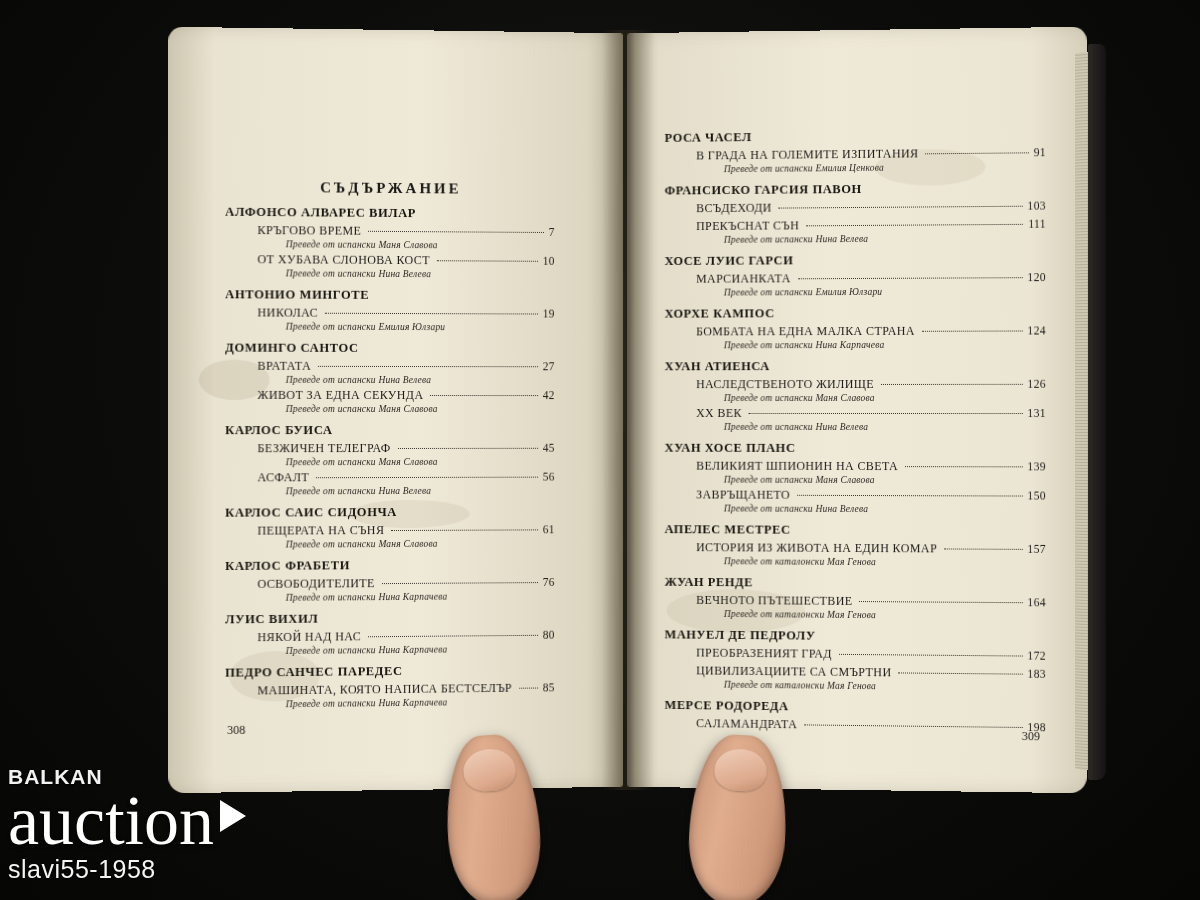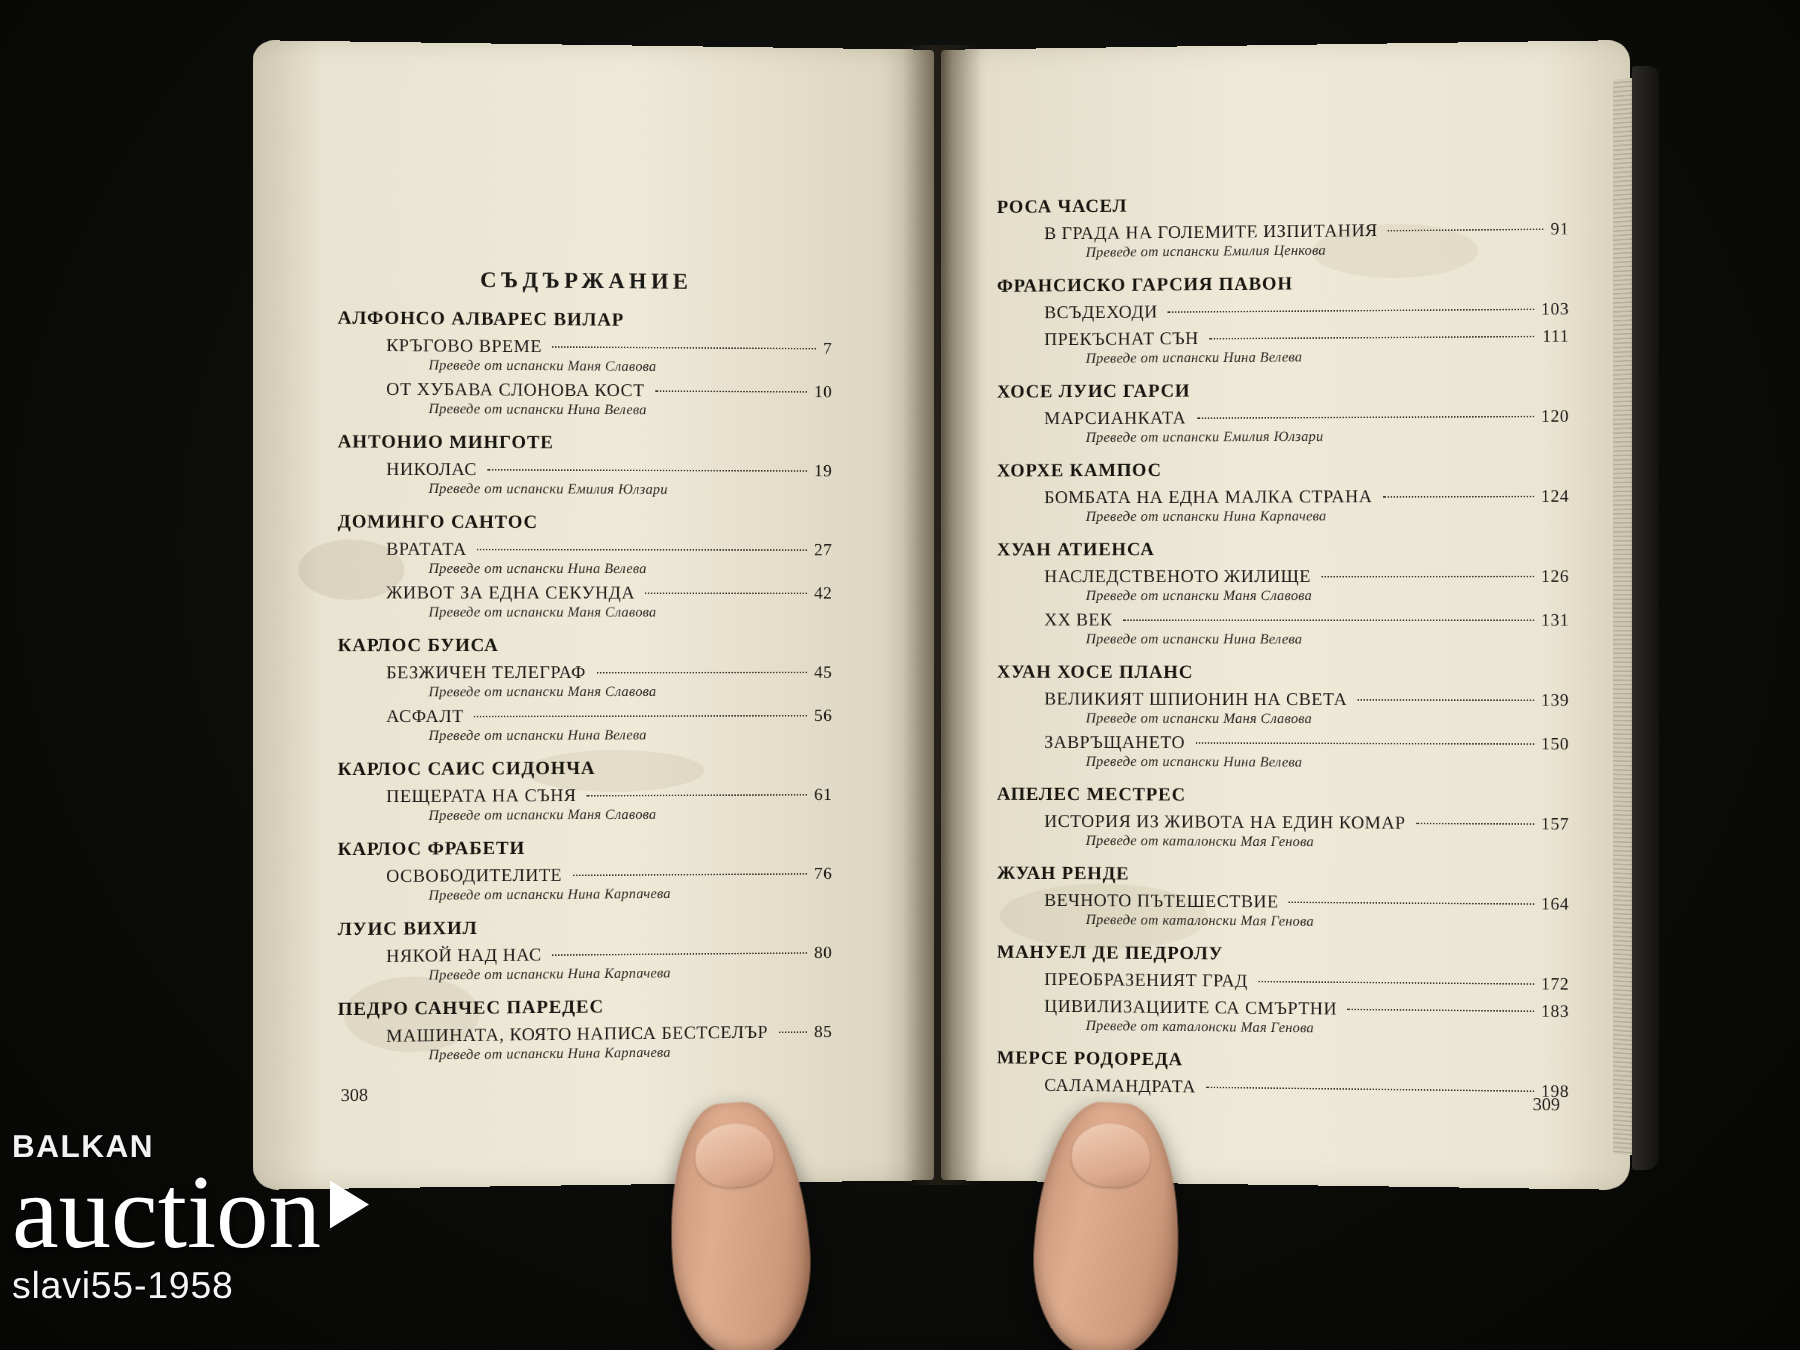--- a/index.html
+++ b/index.html
@@ -133,21 +133,21 @@
   #finger-1 { left: 447px; top: 735px; width: 92px; height: 170px; transform: rotate(-4deg); }
   #finger-2 { left: 690px; top: 735px; width: 96px; height: 170px; transform: rotate(3deg); }
   .nail {
     position: absolute; left: 50%; top: 14px; transform: translateX(-50%);
     width: 52px; height: 42px; border-radius: 50% 50% 44% 44%;
     background: linear-gradient(160deg, #f0cfba, #dda98c 70%, #c08c6e);
     box-shadow: 0 1px 2px rgba(0,0,0,.25);
   }
 
   
-  #wm { position: absolute; left: 8px; bottom: 28px; pointer-events: none; }
+  #wm { position: absolute; left: 8px; bottom: 16px; pointer-events: none; }
   #wm-top {
     font-family: "Liberation Sans", sans-serif;
     font-weight: bold; font-size: 21px; letter-spacing: 1px;
     color: #f2f2f2; text-shadow: 0 1px 2px #000;
   }
   #wm-mid {
     font-family: "Liberation Serif", serif;
     font-size: 70px; line-height: .92; color: #ffffff;
     text-shadow: 0 2px 4px rgba(0,0,0,.8);
   }

